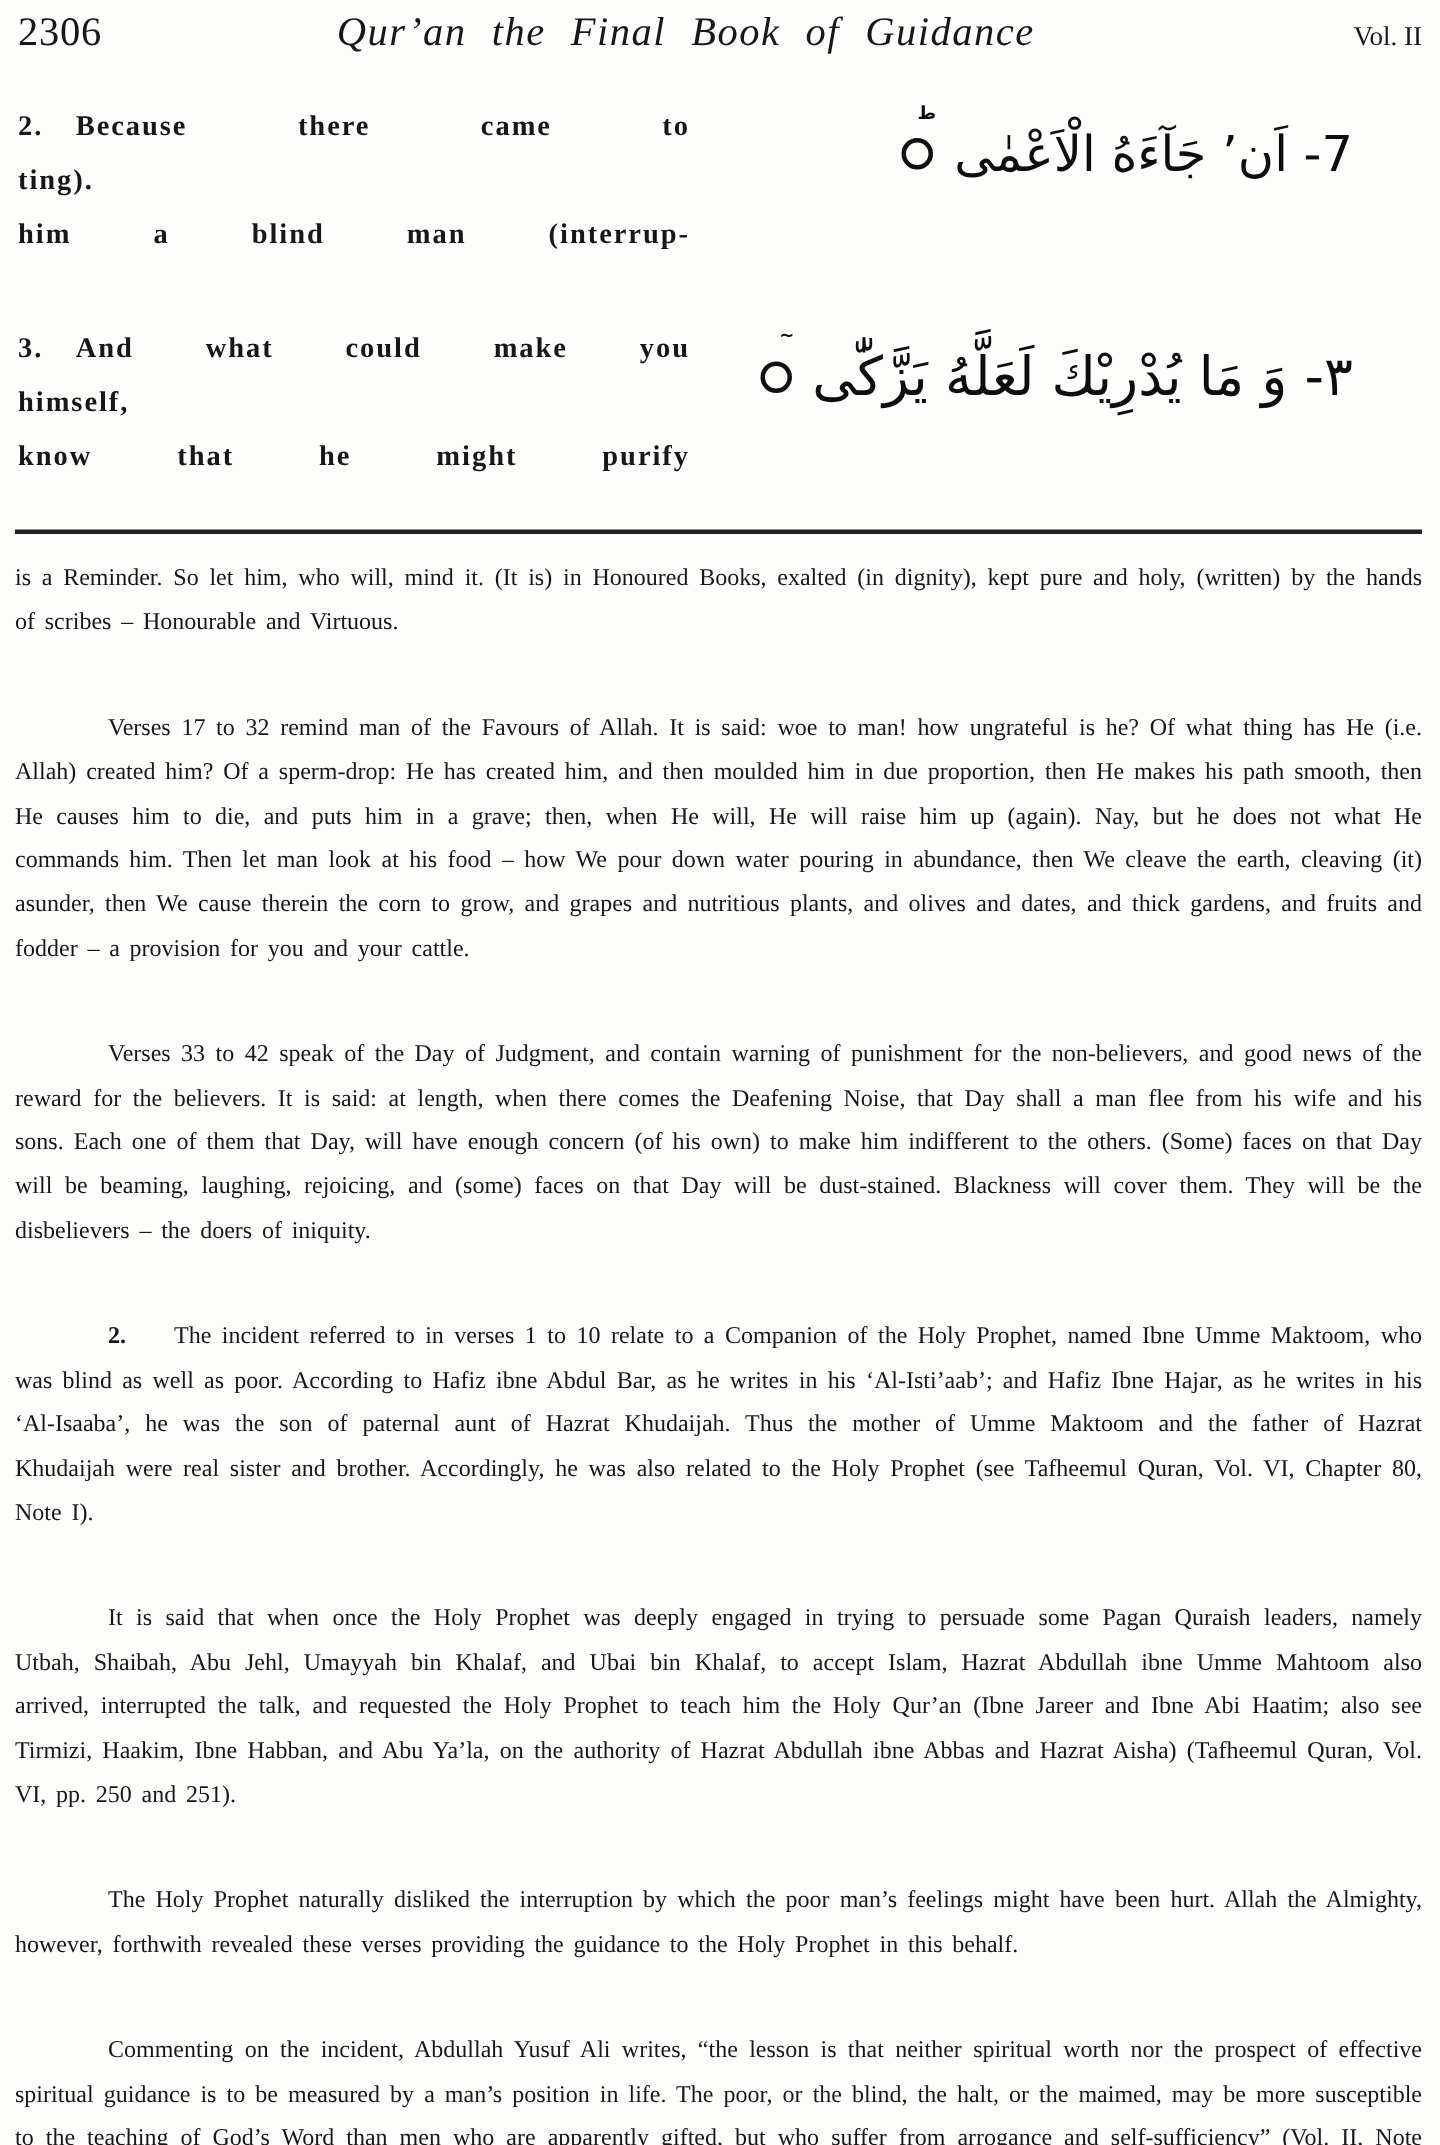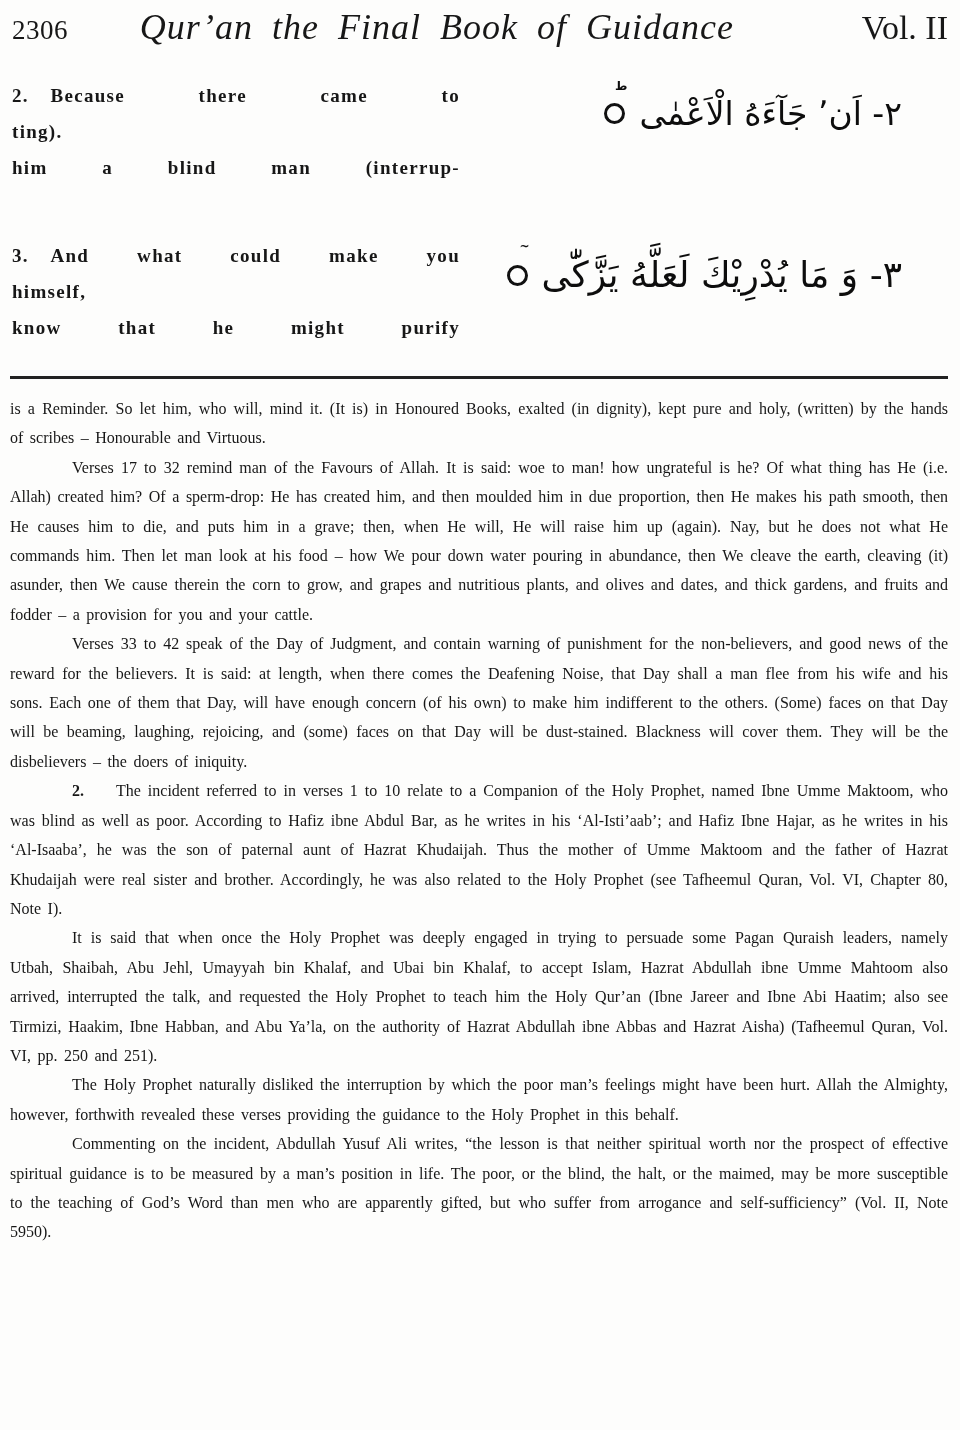--- a/index.html
+++ b/index.html
@@ -12,33 +12,33 @@
   }
   .page{width:960px;height:1430px;overflow:hidden;position:relative;}
 
   
   .hdr{
     display:flex;justify-content:space-between;align-items:baseline;
     padding:6px 12px 0 12px;
   }
   .hdr .pageno{font-size:27px;letter-spacing:0.5px;}
   .hdr .title{
-    font-size:36px;font-style:italic;
+    font-size:27px;font-style:italic;
     letter-spacing:1px;word-spacing:9px;
     transform:translateX(-28px);
   }
-  .hdr .vol{font-size:34px;}
+  .hdr .vol{font-size:18px;}
 
   
   .verse-row{
     display:flex;justify-content:space-between;align-items:flex-start;
     padding:0 12px;
   }
   .verse-row.v2{margin-top:30px;}
-  .verse-row.v3{margin-top:52px;}
+  .verse-row.v3{margin-top:40px;}
   .verse-en{
     width:448px;
     font-weight:bold;font-size:19px;line-height:36px;
     letter-spacing:1.3px;
   }
   .v-line{display:block;text-align:justify;text-align-last:justify;white-space:pre-wrap;}
   .v-line.lastline{text-align-last:left;}
 
   .arabic{
     direction:rtl;
@@ -71,42 +71,42 @@
   }
 
   
   .bodytext{
     padding:15px 12px 0 10px;
     font-size:16px;line-height:29.4px;
     text-align:justify;
     word-spacing:2.5px;
   }
   .bodytext p{margin:0;}
-  .bodytext p.ind{text-indent:62px;}
+  .bodytext p.ind{text-indent:62px;margin-top:41px;}
   .plabel{margin-right:32px;}
 </style>
 </head>
 <body>
 
 <div class="page">
 
   <div class="hdr">
     <span class="pageno">2306</span>
     <span class="title">Qur’an the Final Book of Guidance</span>
     <span class="vol">Vol. II</span>
   </div>
 
   <div class="verse-row v2">
     <div class="verse-en">
       <span class="v-line">2.  Because there came to</span>
       <span class="v-line lastline">ting).</span>
       <span class="v-line">him a blind man (interrup-</span>
     </div>
     <div class="arabic" dir="rtl">
-      <span>٢- اَنʼ جَآءَهُ الْاَعْمٰى</span><span class="ayah-end"><i class="ring"></i><em class="stopmark">ط</em></span>
+      <span>7- اَنʼ جَآءَهُ الْاَعْمٰى</span><span class="ayah-end"><i class="ring"></i><em class="stopmark">ط</em></span>
     </div>
   </div>
 
   <div class="verse-row v3">
     <div class="verse-en">
       <span class="v-line">3.  And what could make you</span>
       <span class="v-line lastline">himself,</span>
       <span class="v-line">know that he might purify</span>
     </div>
     <div class="arabic" dir="rtl">

